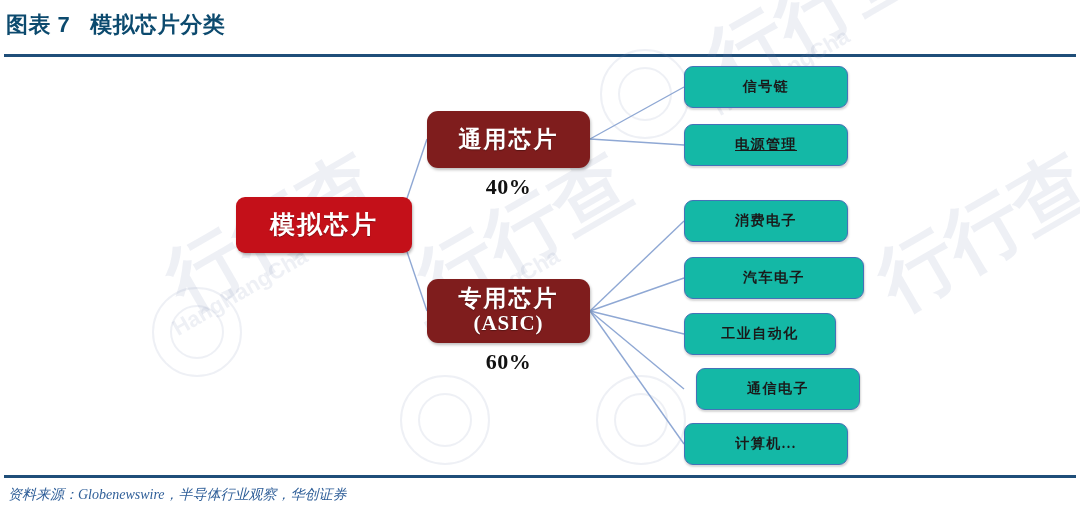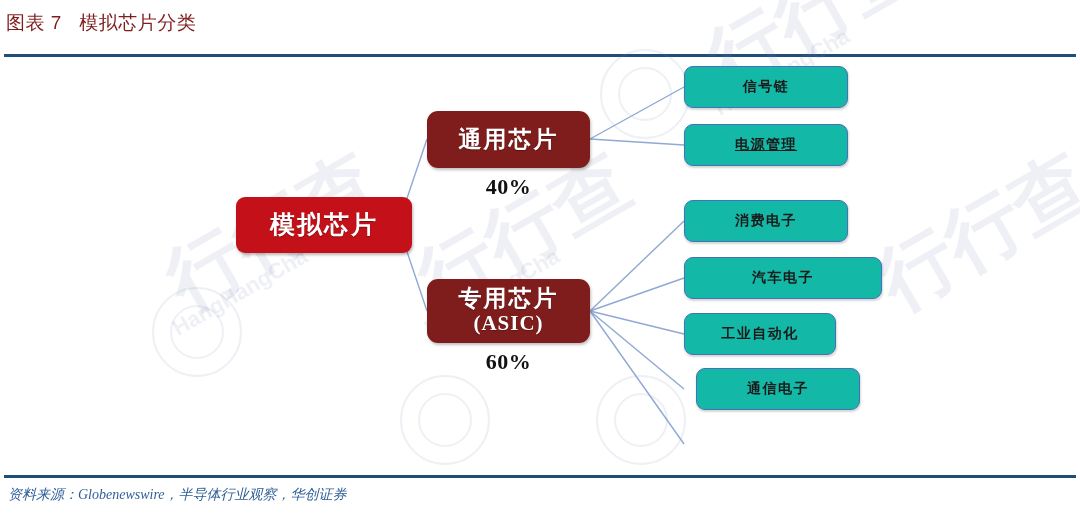--- a/index.html
+++ b/index.html
@@ -14,23 +14,23 @@
     overflow: hidden;
     font-family: "Liberation Serif", "DejaVu Serif", serif;
   }
 
   
   #chart-title {
     position: absolute;
     left: 6px;
     top: 10px;
     font-family: "Liberation Sans", "DejaVu Sans", sans-serif;
-    font-size: 19px;
-    font-weight: normal;
-    color: #7f1d1d;
+    font-size: 22px;
+    font-weight: bold;
+    color: #0c4a6e;
     letter-spacing: 0.5px;
     white-space: pre;
   }
   #top-rule {
     position: absolute;
     left: 4px;
     top: 54px;
     width: 1072px;
     height: 3px;
     background: #1F4E79;
@@ -202,20 +202,21 @@
   <div class="node node-branch" style="left:427px;top:222px;width:163px;height:64px;">
     <span>专用芯片</span>
     <span style="font-size:21px;letter-spacing:1px;">(ASIC)</span>
   </div>
   <div class="pct-label" style="left:427px;top:292px;width:163px;">60%</div>
 
   <div class="node node-leaf" style="left:684px;top:9px;width:164px;height:42px;">信号链</div>
   <div class="node node-leaf" style="left:684px;top:67px;width:164px;height:42px;text-decoration:underline;">电源管理</div>
 
   <div class="node node-leaf" style="left:684px;top:143px;width:164px;height:42px;">消费电子</div>
-  <div class="node node-leaf" style="left:684px;top:200px;width:198px;height:42px;">汽车电子</div>
+  <div class="node node-leaf" style="left:684px;top:200px;width:180px;height:42px;">汽车电子</div>
   <div class="node node-leaf" style="left:684px;top:256px;width:152px;height:42px;">工业自动化</div>
   <div class="node node-leaf" style="left:684px;top:311px;width:164px;height:42px;margin-left:12px;">通信电子</div>
+  <div class="node node-leaf" style="left:684px;top:366px;width:164px;height:42px;">计算机...</div>
 
 </div>
 
 <div id="bottom-rule"></div>
 <div id="source-note">资料来源：Globenewswire，半导体行业观察，华创证券</div>
 
 </body></html>

